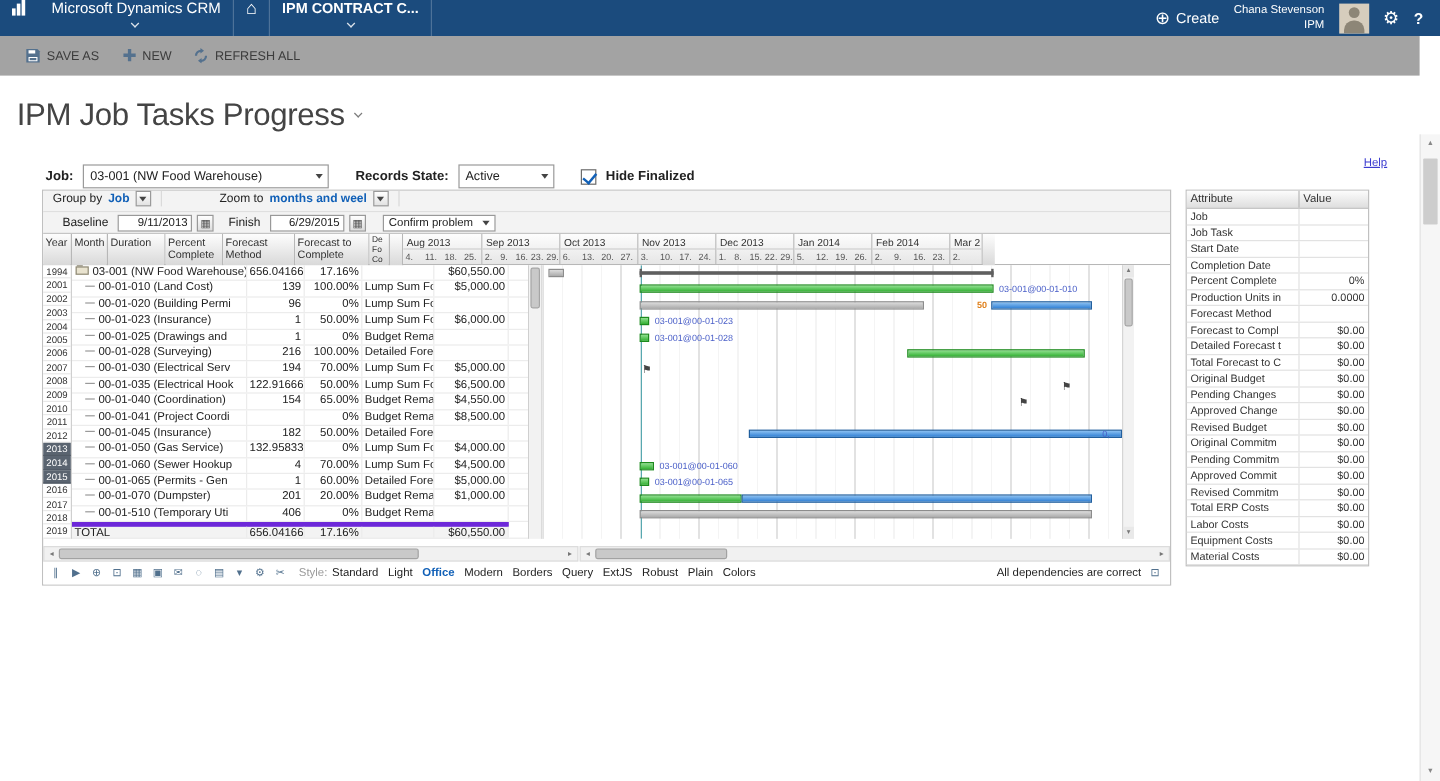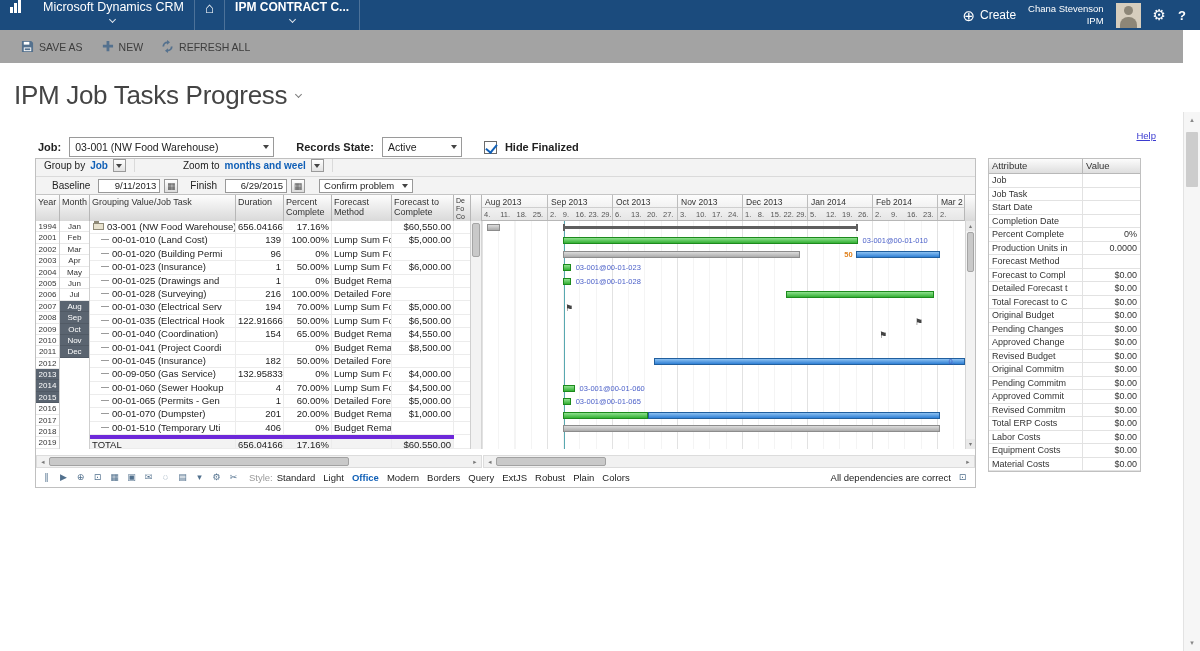--- a/index.html
+++ b/index.html
@@ -262,21 +262,20 @@
       <span class="cal-btn">▦</span>
       <span class="confirm-dd">
         <span>Confirm problem</span>
         <i class="tri"></i>
       </span>
     </div>
 
     <div class="ghead">
       <div class="hc c-year">Year</div>
       <div class="hc c-month">Month</div>
-      <div class="hc c-task">Grouping Value/Job Task</div>
       <div class="hc c-dur">Duration</div>
       <div class="hc c-pct">Percent Complete</div>
       <div class="hc c-meth">Forecast Method</div>
       <div class="hc c-fc">Forecast to Complete</div>
       <div class="hc c-mini">De Fo Co</div>
       <div class="hc c-vs"></div>
       <div class="chart-head">
         <div class="tl-months">
             <div class="tlmonth">
               <div class="tlm">Aug 2013</div>
@@ -370,34 +369,20 @@
           <div class="ycell">2011</div>
           <div class="ycell">2012</div>
           <div class="ycell hl">2013</div>
           <div class="ycell hl">2014</div>
           <div class="ycell hl">2015</div>
           <div class="ycell">2016</div>
           <div class="ycell">2017</div>
           <div class="ycell">2018</div>
           <div class="ycell">2019</div>
         </div>
-      <div class="col-months">
-          <div class="ycell">Jan</div>
-          <div class="ycell">Feb</div>
-          <div class="ycell">Mar</div>
-          <div class="ycell">Apr</div>
-          <div class="ycell">May</div>
-          <div class="ycell">Jun</div>
-          <div class="ycell">Jul</div>
-          <div class="ycell hl">Aug</div>
-          <div class="ycell hl">Sep</div>
-          <div class="ycell hl">Oct</div>
-          <div class="ycell hl">Nov</div>
-          <div class="ycell hl">Dec</div>
-        </div>
       <div class="col-table">
           <div class="trow group">
             <div class="tc c-task"><div class="gicon"></div><span>03-001 (NW Food Warehouse)</span></div>
             <div class="tc c-dur num">656.04166</div>
             <div class="tc c-pct num">17.16%</div>
             <div class="tc c-meth"></div>
             <div class="tc c-fc num">$60,550.00</div>
           </div>
           <div class="trow">
             <div class="tc c-task"><div class="dash"></div><span>00-01-010 (Land Cost)</span></div>
@@ -463,21 +448,21 @@
             <div class="tc c-fc num">$8,500.00</div>
           </div>
           <div class="trow">
             <div class="tc c-task"><div class="dash"></div><span>00-01-045 (Insurance)</span></div>
             <div class="tc c-dur num">182</div>
             <div class="tc c-pct num">50.00%</div>
             <div class="tc c-meth">Detailed Forec</div>
             <div class="tc c-fc num"></div>
           </div>
           <div class="trow">
-            <div class="tc c-task"><div class="dash"></div><span>00-09-050 (Gas Service)</span></div>
+            <div class="tc c-task"><div class="dash"></div><span>00-01-050 (Gas Service)</span></div>
             <div class="tc c-dur num">132.95833</div>
             <div class="tc c-pct num">0%</div>
             <div class="tc c-meth">Lump Sum For</div>
             <div class="tc c-fc num">$4,000.00</div>
           </div>
           <div class="trow">
             <div class="tc c-task"><div class="dash"></div><span>00-01-060 (Sewer Hookup</span></div>
             <div class="tc c-dur num">4</div>
             <div class="tc c-pct num">70.00%</div>
             <div class="tc c-meth">Lump Sum For</div>

